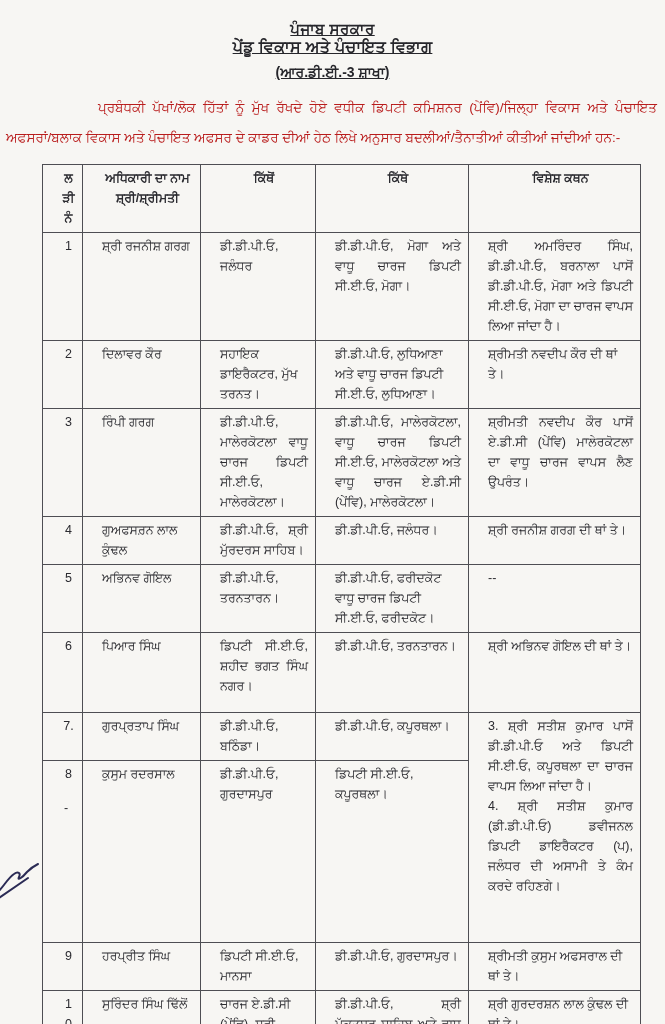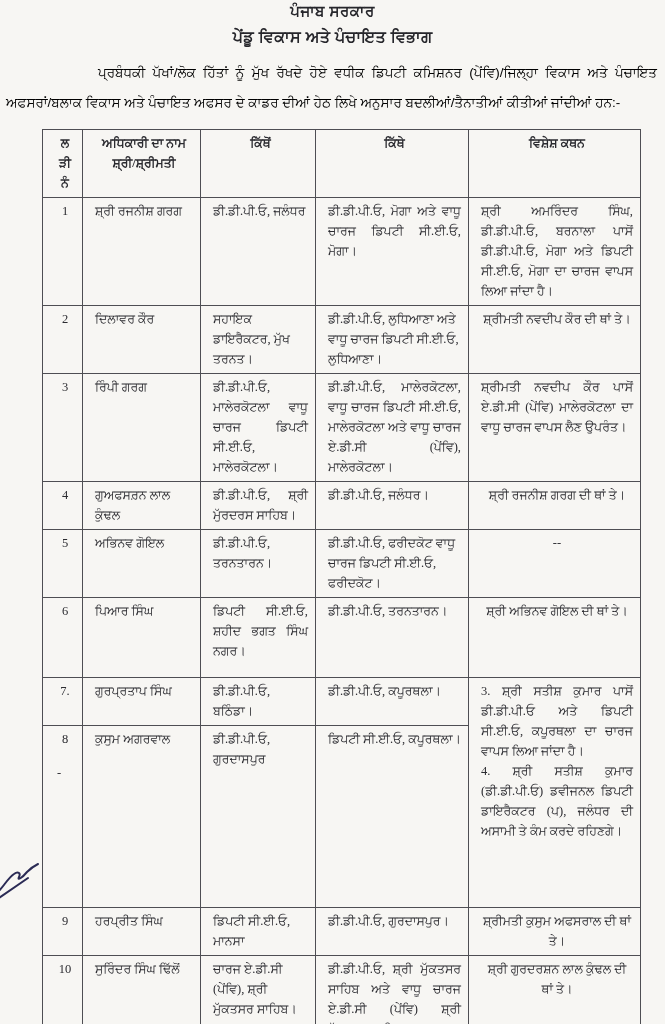--- a/index.html
+++ b/index.html
@@ -8,66 +8,65 @@
     background:#f7f6f3;
     font-family:"Liberation Sans",sans-serif;
     color:#26262b;
     position:relative;
     overflow:hidden;
     -webkit-font-smoothing:antialiased;
   }
   .page{position:relative;width:665px;height:1024px;}
 
   
-  .doc-header{padding-top:2px;text-align:center;}
+  .doc-header{padding-top:20px;text-align:center;text-decoration:underline;}
   .title-1{font-size:15px;font-weight:bold;letter-spacing:.5px;}
-  .title-2{font-size:16px;font-weight:bold;margin-top:8px;letter-spacing:.3px;}
+  .title-2{font-size:16px;font-weight:bold;letter-spacing:.3px;}
   .title-3{font-size:14px;font-weight:bold;margin-top:8px;}
   .order-heading{
     font-size:15px;font-weight:bold;margin-top:16px;
     text-decoration:underline;text-underline-offset:3px;
   }
 
   
   .intro{
     margin:12px 8px 0 6px;
     font-size:13.5px;
     line-height:2.25;
     text-align:justify;
     text-indent:92px;
-    color:#000000;
+    color:#b91c1c;
   }
 
   
   table.orders{
     border-collapse:collapse;
     table-layout:fixed;
     margin:10px 0 0 42px;
     width:598px;
     font-size:12.5px;
     color:#2b2b30;
   }
   table.orders th, table.orders td{
     border:1.4px solid #4e4e53;
     vertical-align:top;
-    padding:3px 7px 4px 12px;
+    padding:3px 7px 4px 19px;
     line-height:1.6;
     word-wrap:break-word;
-    font-family:Liberation Serif, serif;
   }
   col.c-sn{width:40px;}
   col.c-name{width:118px;}
   col.c-from{width:115px;}
   col.c-to{width:153px;}
   col.c-rem{width:172px;}
 
   th{font-weight:bold;text-align:center;line-height:1.5;padding-top:4px;}
   td.sn{text-align:center;}
   td.just{text-align:justify;}
-  td.ctr{text-align:center;}
+  td.ctr{text-align:left;}
   .sn-dash{display:block;text-align:left;padding-left:2px;}
   .dash-near{margin-top:14px;}
 
   tr.r-head{height:46px;}
   tr.r1{height:90px;}
   tr.r2{height:64px;}
   tr.r3{height:92px;}
   tr.r4{height:48px;}
   tr.r5{height:58px;}
   tr.r6{height:80px;}
@@ -92,20 +91,21 @@
   <svg class="margin-signature" viewBox="0 0 52 60">
     <g stroke="#2b2b55" stroke-width="2" fill="none" stroke-linecap="round">
       <path d="M4 44 C10 38, 14 30, 20 26 C24 23, 27 25, 25 29 C23 33, 28 30, 33 24 C36 21, 40 18, 44 16"></path>
       <path d="M2 52 L34 30"></path>
     </g>
   </svg>
 
   <div class="doc-header">
     <div class="title-1">ਪੰਜਾਬ ਸਰਕਾਰ</div>
     <div class="title-2">ਪੇਂਡੂ ਵਿਕਾਸ ਅਤੇ ਪੰਚਾਇਤ ਵਿਭਾਗ</div>
+    <div class="title-3">(ਆਰ.ਡੀ.ਈ.-3 ਸ਼ਾਖਾ)</div>
   </div>
 
   <p class="intro">ਪ੍ਰਬੰਧਕੀ ਪੱਖਾਂ/ਲੋਕ ਹਿੱਤਾਂ ਨੂੰ ਮੁੱਖ ਰੱਖਦੇ ਹੋਏ ਵਧੀਕ ਡਿਪਟੀ ਕਮਿਸ਼ਨਰ (ਪੇਂਵਿ)/ਜਿਲ੍ਹਾ ਵਿਕਾਸ ਅਤੇ ਪੰਚਾਇਤ ਅਫਸਰਾਂ/ਬਲਾਕ ਵਿਕਾਸ ਅਤੇ ਪੰਚਾਇਤ ਅਫਸਰ  ਦੇ ਕਾਡਰ ਦੀਆਂ ਹੇਠ ਲਿਖੇ ਅਨੁਸਾਰ ਬਦਲੀਆਂ/ਤੈਨਾਤੀਆਂ ਕੀਤੀਆਂ ਜਾਂਦੀਆਂ ਹਨ:-</p>
 
   <table class="orders">
     <colgroup>
       <col class="c-sn">
         <col class="c-name">
         <col class="c-from">
         <col class="c-to">
@@ -169,21 +169,21 @@
         <td>ਡੀ.ਡੀ.ਪੀ.ਓ, ਬਠਿੰਡਾ।</td>
         <td>ਡੀ.ਡੀ.ਪੀ.ਓ, ਕਪੂਰਥਲਾ।</td>
         <td class="remarks-merged" rowspan="2">3.    ਸ਼੍ਰੀ ਸਤੀਸ਼ ਕੁਮਾਰ ਪਾਸੋਂ ਡੀ.ਡੀ.ਪੀ.ਓ ਅਤੇ ਡਿਪਟੀ ਸੀ.ਈ.ਓ, ਕਪੂਰਥਲਾ ਦਾ ਚਾਰਜ ਵਾਪਸ ਲਿਆ ਜਾਂਦਾ ਹੈ।
 4. ਸ਼੍ਰੀ ਸਤੀਸ਼ ਕੁਮਾਰ (ਡੀ.ਡੀ.ਪੀ.ਓ) ਡਵੀਜਨਲ ਡਿਪਟੀ ਡਾਇਰੈਕਟਰ (ਪ), ਜਲੰਧਰ ਦੀ ਅਸਾਮੀ ਤੇ ਕੰਮ ਕਰਦੇ ਰਹਿਣਗੇ।</td>
       </tr>
       <tr class="r8">
         <td class="sn">
           <span>8</span>
           <span class="sn-dash dash-near">-</span>
         </td>
-        <td>ਕੁਸੁਮ ਅਗਰਵਾਲ</td>
+        <td>ਕੁਸੁਮ ਰਦਰਸਾਲ</td>
         <td>ਡੀ.ਡੀ.ਪੀ.ਓ, ਗੁਰਦਾਸਪੁਰ</td>
         <td>ਡਿਪਟੀ ਸੀ.ਈ.ਓ, ਕਪੂਰਥਲਾ।</td>
       </tr>
       <tr class="r9">
         <td class="sn">9</td>
         <td>ਹਰਪ੍ਰੀਤ ਸਿੰਘ</td>
         <td>ਡਿਪਟੀ ਸੀ.ਈ.ਓ, ਮਾਨਸਾ</td>
         <td>ਡੀ.ਡੀ.ਪੀ.ਓ, ਗੁਰਦਾਸਪੁਰ।</td>
         <td class="ctr">ਸ਼੍ਰੀਮਤੀ ਕੁਸੁਮ ਅਫਸਰਾਲ ਦੀ ਥਾਂ ਤੇ।</td>
       </tr>

